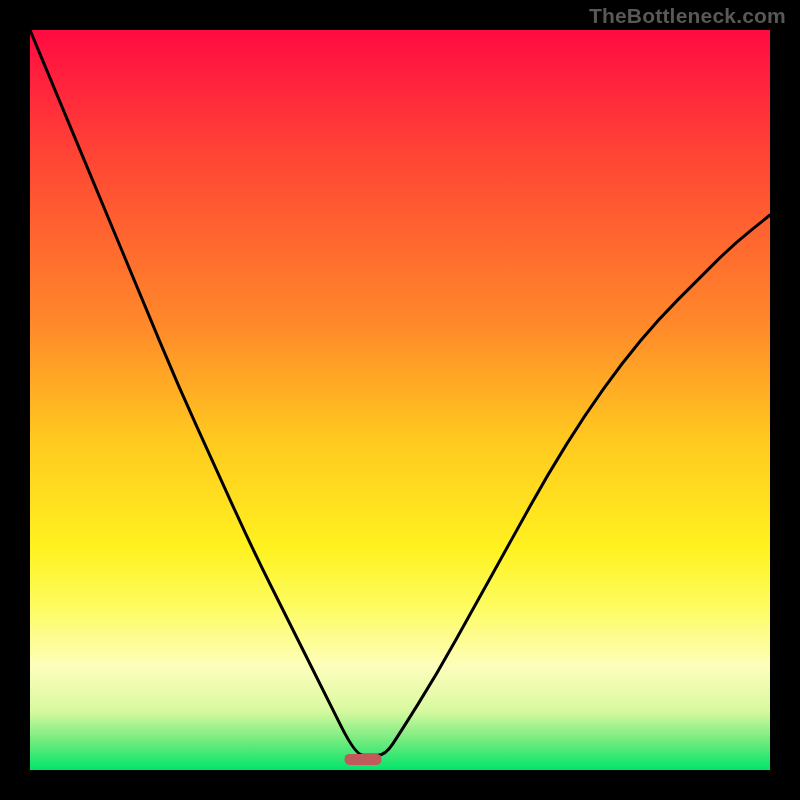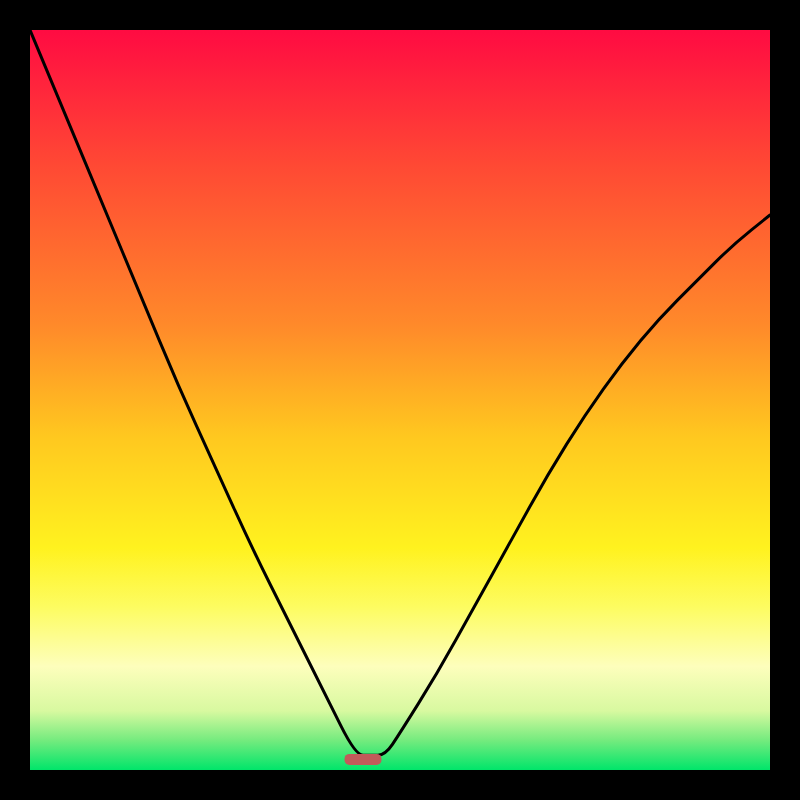--- a/index.html
+++ b/index.html
@@ -58,13 +58,14 @@
 </head>
 <body>
 
 <div class="stage">
   <div class="plot">
     <svg class="curve-layer" viewBox="0 0 740 740" preserveAspectRatio="none">
       <path fill="none" stroke="#000" stroke-width="3" stroke-linecap="round" d="M 0.0 0.0 Q 37.0 88.8 55.5 133.2 Q 74.0 177.6 92.5 222.0 Q 111.0 266.4 129.5 310.8 Q 148.0 355.2 166.5 395.9 Q 185.0 436.6 203.5 477.3 Q 222.0 518.0 240.5 555.0 Q 259.0 592.0 277.5 629.0 Q 296.0 666.0 310.8 695.6 Q 325.6 725.2 333.0 725.2 Q 340.4 725.2 347.8 725.2 Q 355.2 725.2 362.6 714.1 Q 370.0 703.0 388.5 673.4 Q 407.0 643.8 425.5 610.5 Q 444.0 577.2 462.5 543.9 Q 481.0 510.6 499.5 477.3 Q 518.0 444.0 536.5 414.4 Q 555.0 384.8 573.5 358.9 Q 592.0 333.0 610.5 310.8 Q 629.0 288.6 647.5 270.1 Q 666.0 251.6 684.5 233.1 Q 703.0 214.6 721.5 199.8 T 740.0 185.0"></path>
       <rect rx="5" ry="5" height="11" fill="#c15a5a" x="314.5" y="723.9" width="37.0"></rect>
     </svg>
   </div>
+  <div class="attribution">TheBottleneck.com</div>
 </div>
 
 </body></html>

